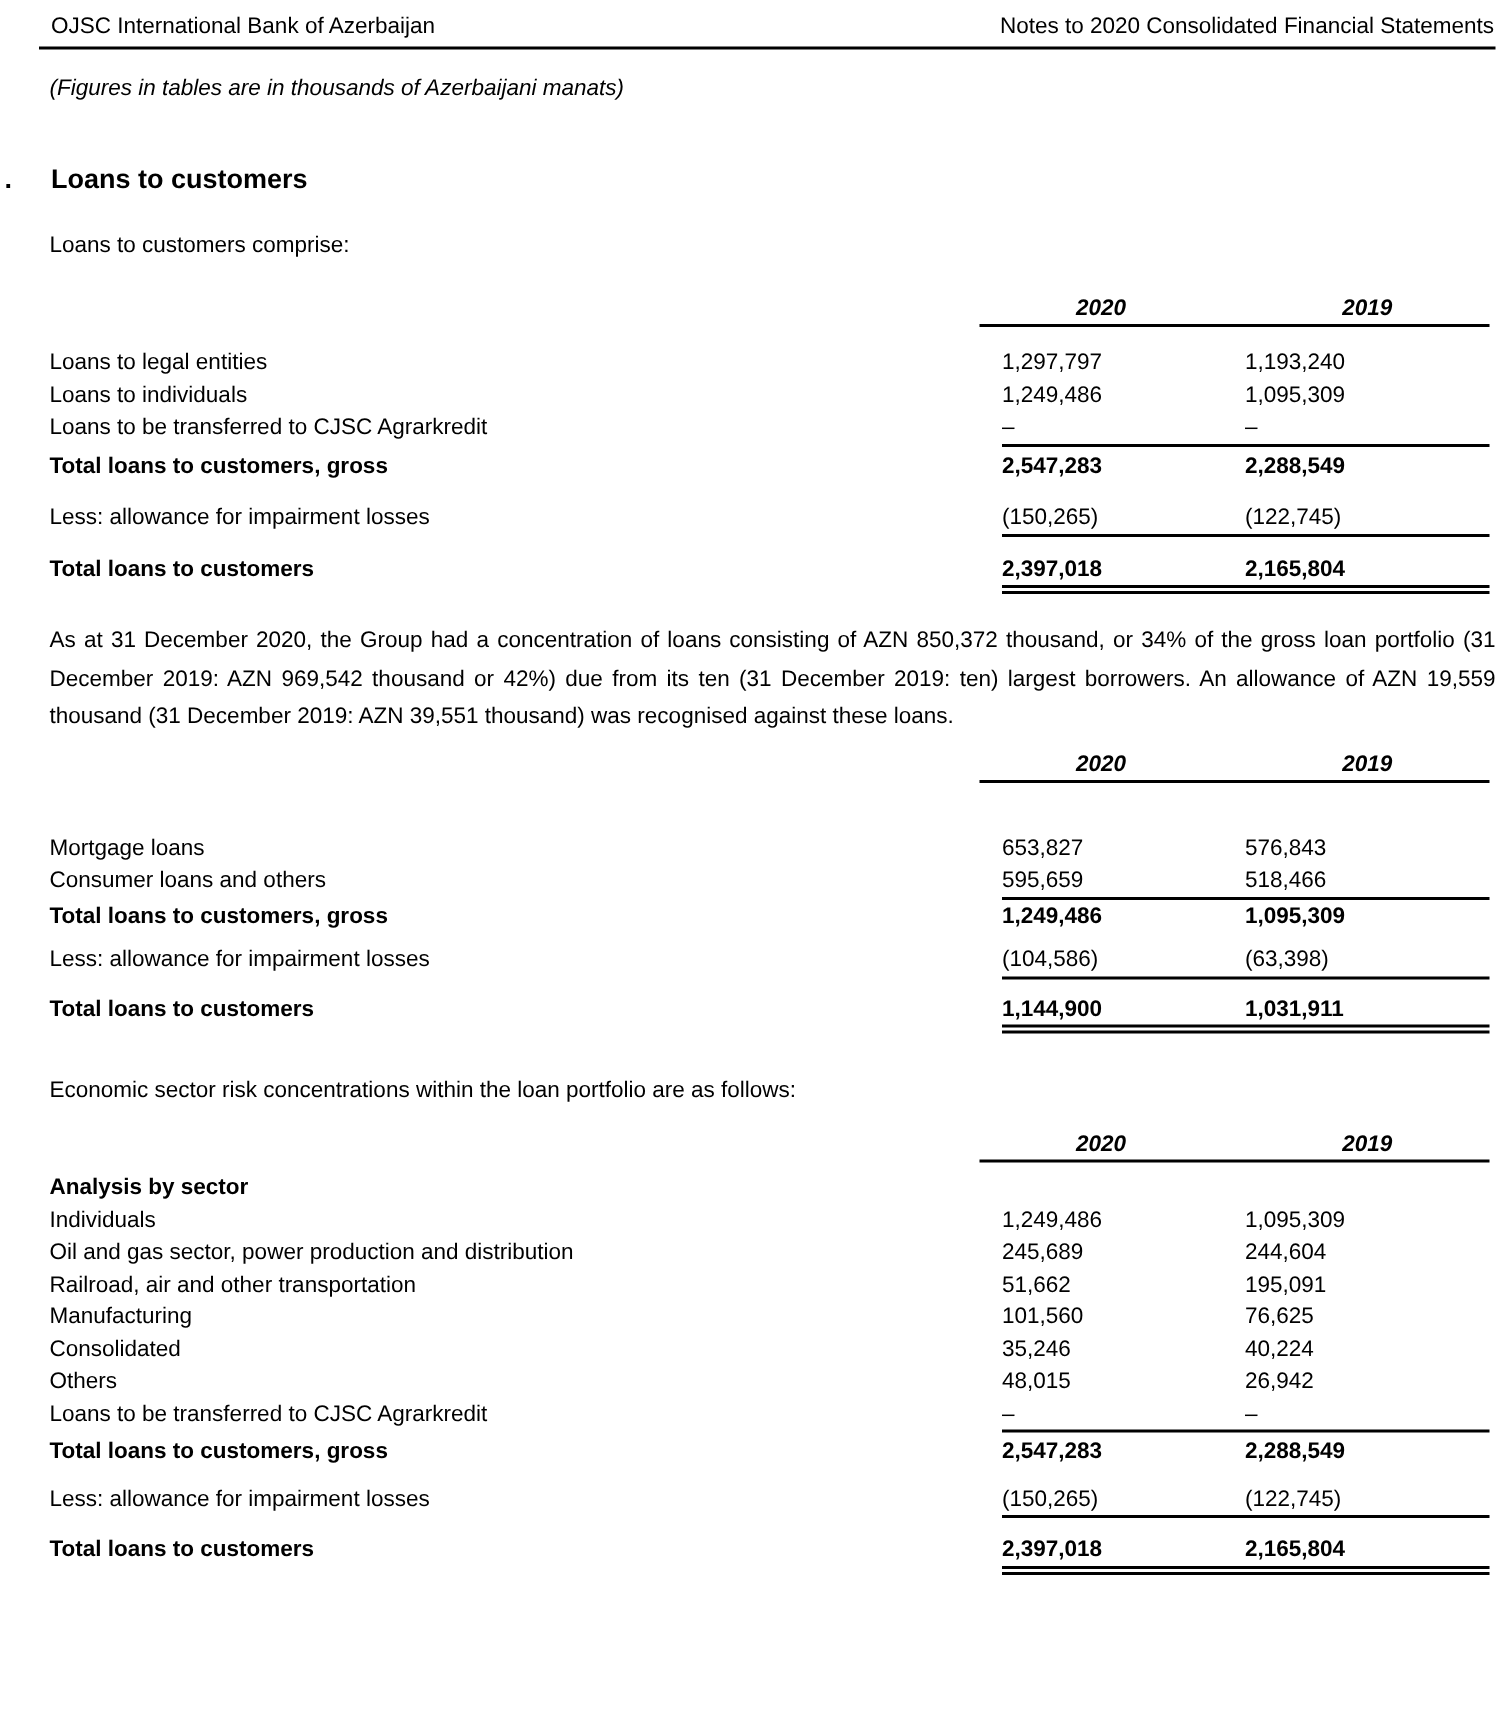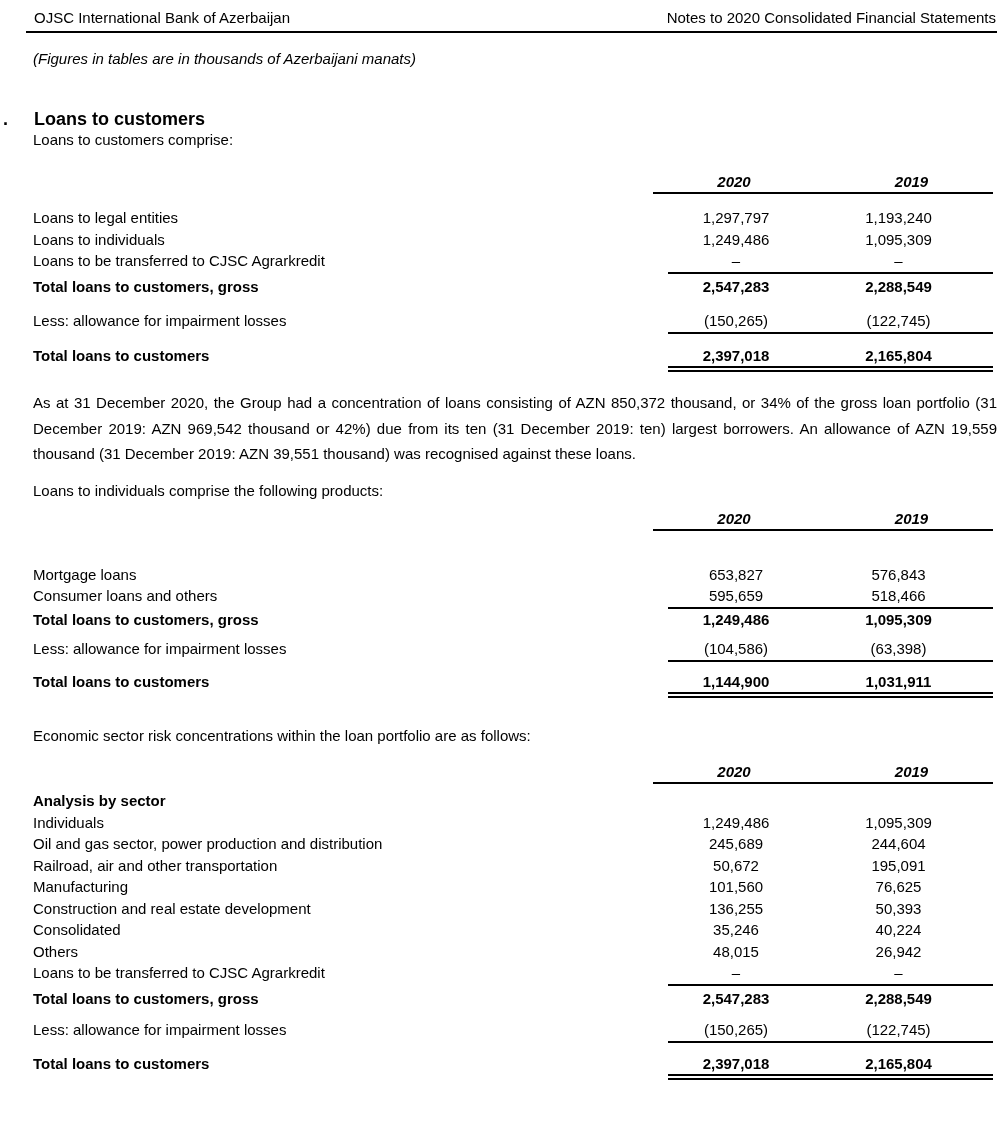--- a/index.html
+++ b/index.html
@@ -31,21 +31,21 @@
   .section-heading {
     display: flex;
     margin: 40px 0 0 3px;
     font-weight: bold;
     font-size: 18px;
     line-height: 22px;
   }
   .section-heading .marker { width: 31px; }
 
   .intro { margin-left: 33px; line-height: 19px; }
-  .intro-1 { }
+  .intro-1 { margin-top: 24px; }
   .intro-2 { margin-top: 14px; }
   .intro-3 { margin-top: 28px; }
 
   .para {
     margin: 18px 3px 0 33px;
     text-align: justify;
     line-height: 25.5px;
   }
 
   
@@ -64,21 +64,21 @@
   }
 
   .tbody { margin-top: 13px; }
   .tbody.tight { margin-top: 6px; }
   .tbody.loose { margin-top: 33px; }
 
   .trow {
     display: grid; grid-template-columns: 1fr 162px 163px; 
     line-height: 21.5px;
   }
-  .trow .val { text-align: center; padding-right: 26px; }
+  .trow .val { text-align: left; padding-right: 26px; }
   .trow.bold { font-weight: bold; }
   .trow.rule-b .val { border-bottom: 2px solid #000; }
   .trow.dbl-b  .val { border-bottom: 6px double #000; }
   .mt2  { margin-top: 2px; }
   .mt8  { margin-top: 8px; }
   .mt9  { margin-top: 9px; }
   .mt10 { margin-top: 10px; }
   .mt11 { margin-top: 11px; }
   .mt13 { margin-top: 13px; }
 </style>
@@ -138,21 +138,20 @@
       <div class="trow bold mt11 dbl-b">
         <div class="lbl">Total loans to customers</div>
         <div class="val">2,397,018</div>
         <div class="val">2,165,804</div>
       </div>
     </div>
   </div>
 
   <div class="para">As at 31 December 2020, the Group had a concentration of loans consisting of AZN 850,372 thousand, or 34% of the gross loan portfolio (31 December 2019: AZN 969,542 thousand or 42%) due from its ten (31 December 2019: ten) largest borrowers. An allowance of AZN 19,559 thousand (31 December 2019: AZN 39,551 thousand) was recognised against these loans.</div>
 
-  <div class="intro intro-2">Loans to individuals comprise the following products:</div>
 
   <div class="fintable t2">
     <div class="thead">
       <div></div>
       <div class="thead-cols">
         <span>2020</span>
         <span>2019</span>
       </div>
     </div>
     <div class="tbody loose">
@@ -205,32 +204,27 @@
         <div class="val">1,249,486</div>
         <div class="val">1,095,309</div>
       </div>
       <div class="trow">
         <div class="lbl">Oil and gas sector, power production and distribution</div>
         <div class="val">245,689</div>
         <div class="val">244,604</div>
       </div>
       <div class="trow">
         <div class="lbl">Railroad, air and other transportation</div>
-        <div class="val">50,672</div>
+        <div class="val">51,662</div>
         <div class="val">195,091</div>
       </div>
       <div class="trow">
         <div class="lbl">Manufacturing</div>
         <div class="val">101,560</div>
         <div class="val">76,625</div>
-      </div>
-      <div class="trow">
-        <div class="lbl">Construction and real estate development</div>
-        <div class="val">136,255</div>
-        <div class="val">50,393</div>
       </div>
       <div class="trow">
         <div class="lbl">Consolidated</div>
         <div class="val">35,246</div>
         <div class="val">40,224</div>
       </div>
       <div class="trow">
         <div class="lbl">Others</div>
         <div class="val">48,015</div>
         <div class="val">26,942</div>

